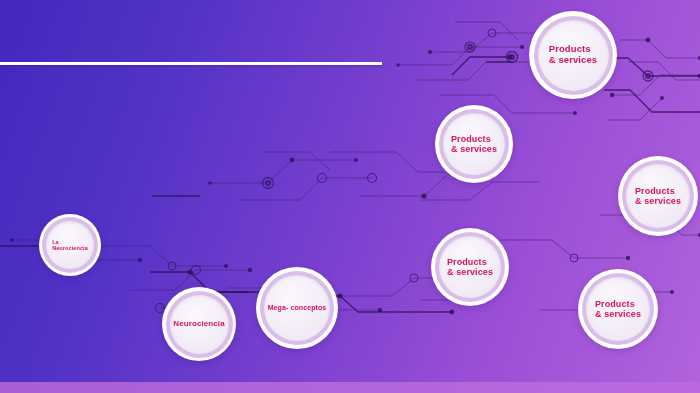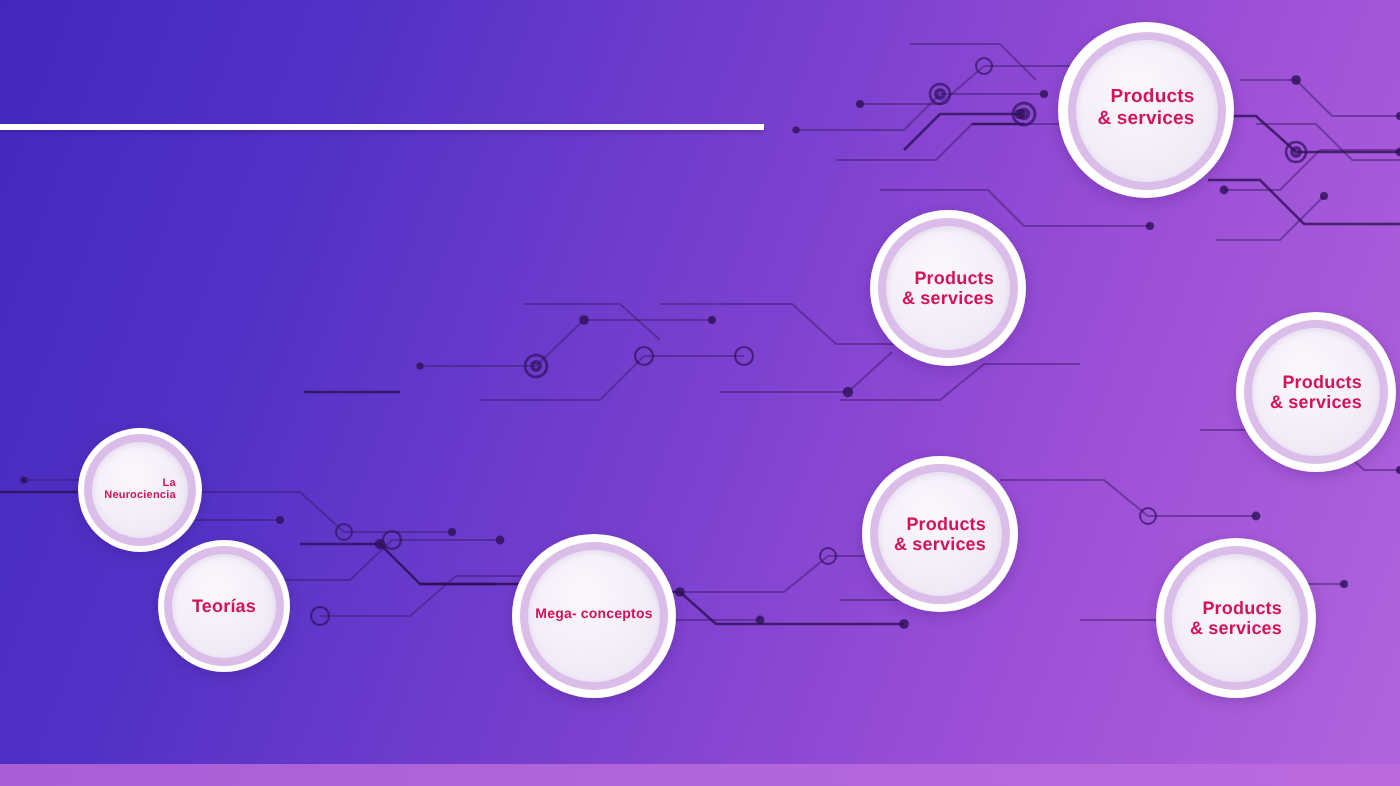--- a/index.html
+++ b/index.html
@@ -72,21 +72,21 @@
     justify-content: center;
     text-align: center;
     box-shadow: inset 0 1px 3px rgba(120,80,160,0.14);
   }
   .bubble .label {
     color: #d4145a;
     font-weight: bold;
     line-height: 1.12;
     letter-spacing: 0.1px;
     white-space: pre-line;
-    text-align: right;
+    text-align: left;
     user-select: none;
   }
   .gap-ring { padding: 4px; box-sizing: border-box; }
   .inner { width: 100%; height: 100%; box-sizing: border-box; }
 
   .b-neurociencia-la { left: 39px;  top: 214px; width: 62px;  height: 62px;  padding: 3px; box-sizing: border-box; }
   .b-neurociencia-la .label { font-size: 5.5px; }
 
   .b-teorias      { left: 79px;  top: 270px; width: 66px;  height: 66px;  padding: 3px; box-sizing: border-box; }
   .b-teorias .label { font-size: 9px; }
@@ -224,28 +224,28 @@
 
   <div class="bubble b-neurociencia-la">
     <div class="gap-ring">
       <div class="inner">
         <span class="label">La
 Neurociencia</span>
       </div>
     </div>
   </div>
 
-  <div class="bubble b-teorias">
-    <div class="gap-ring">
-      <div class="inner">
-        <span class="label">Teorías</span>
-      </div>
-    </div>
-  </div>
-
+
+  <div class="bubble b-neurociencia">
+    <div class="gap-ring">
+      <div class="inner">
+        <span class="label">Neurociencia</span>
+      </div>
+    </div>
+  </div>
 
   <div class="bubble b-mega">
     <div class="gap-ring">
       <div class="inner">
         <span class="label">Mega- conceptos</span>
       </div>
     </div>
   </div>
 
 

